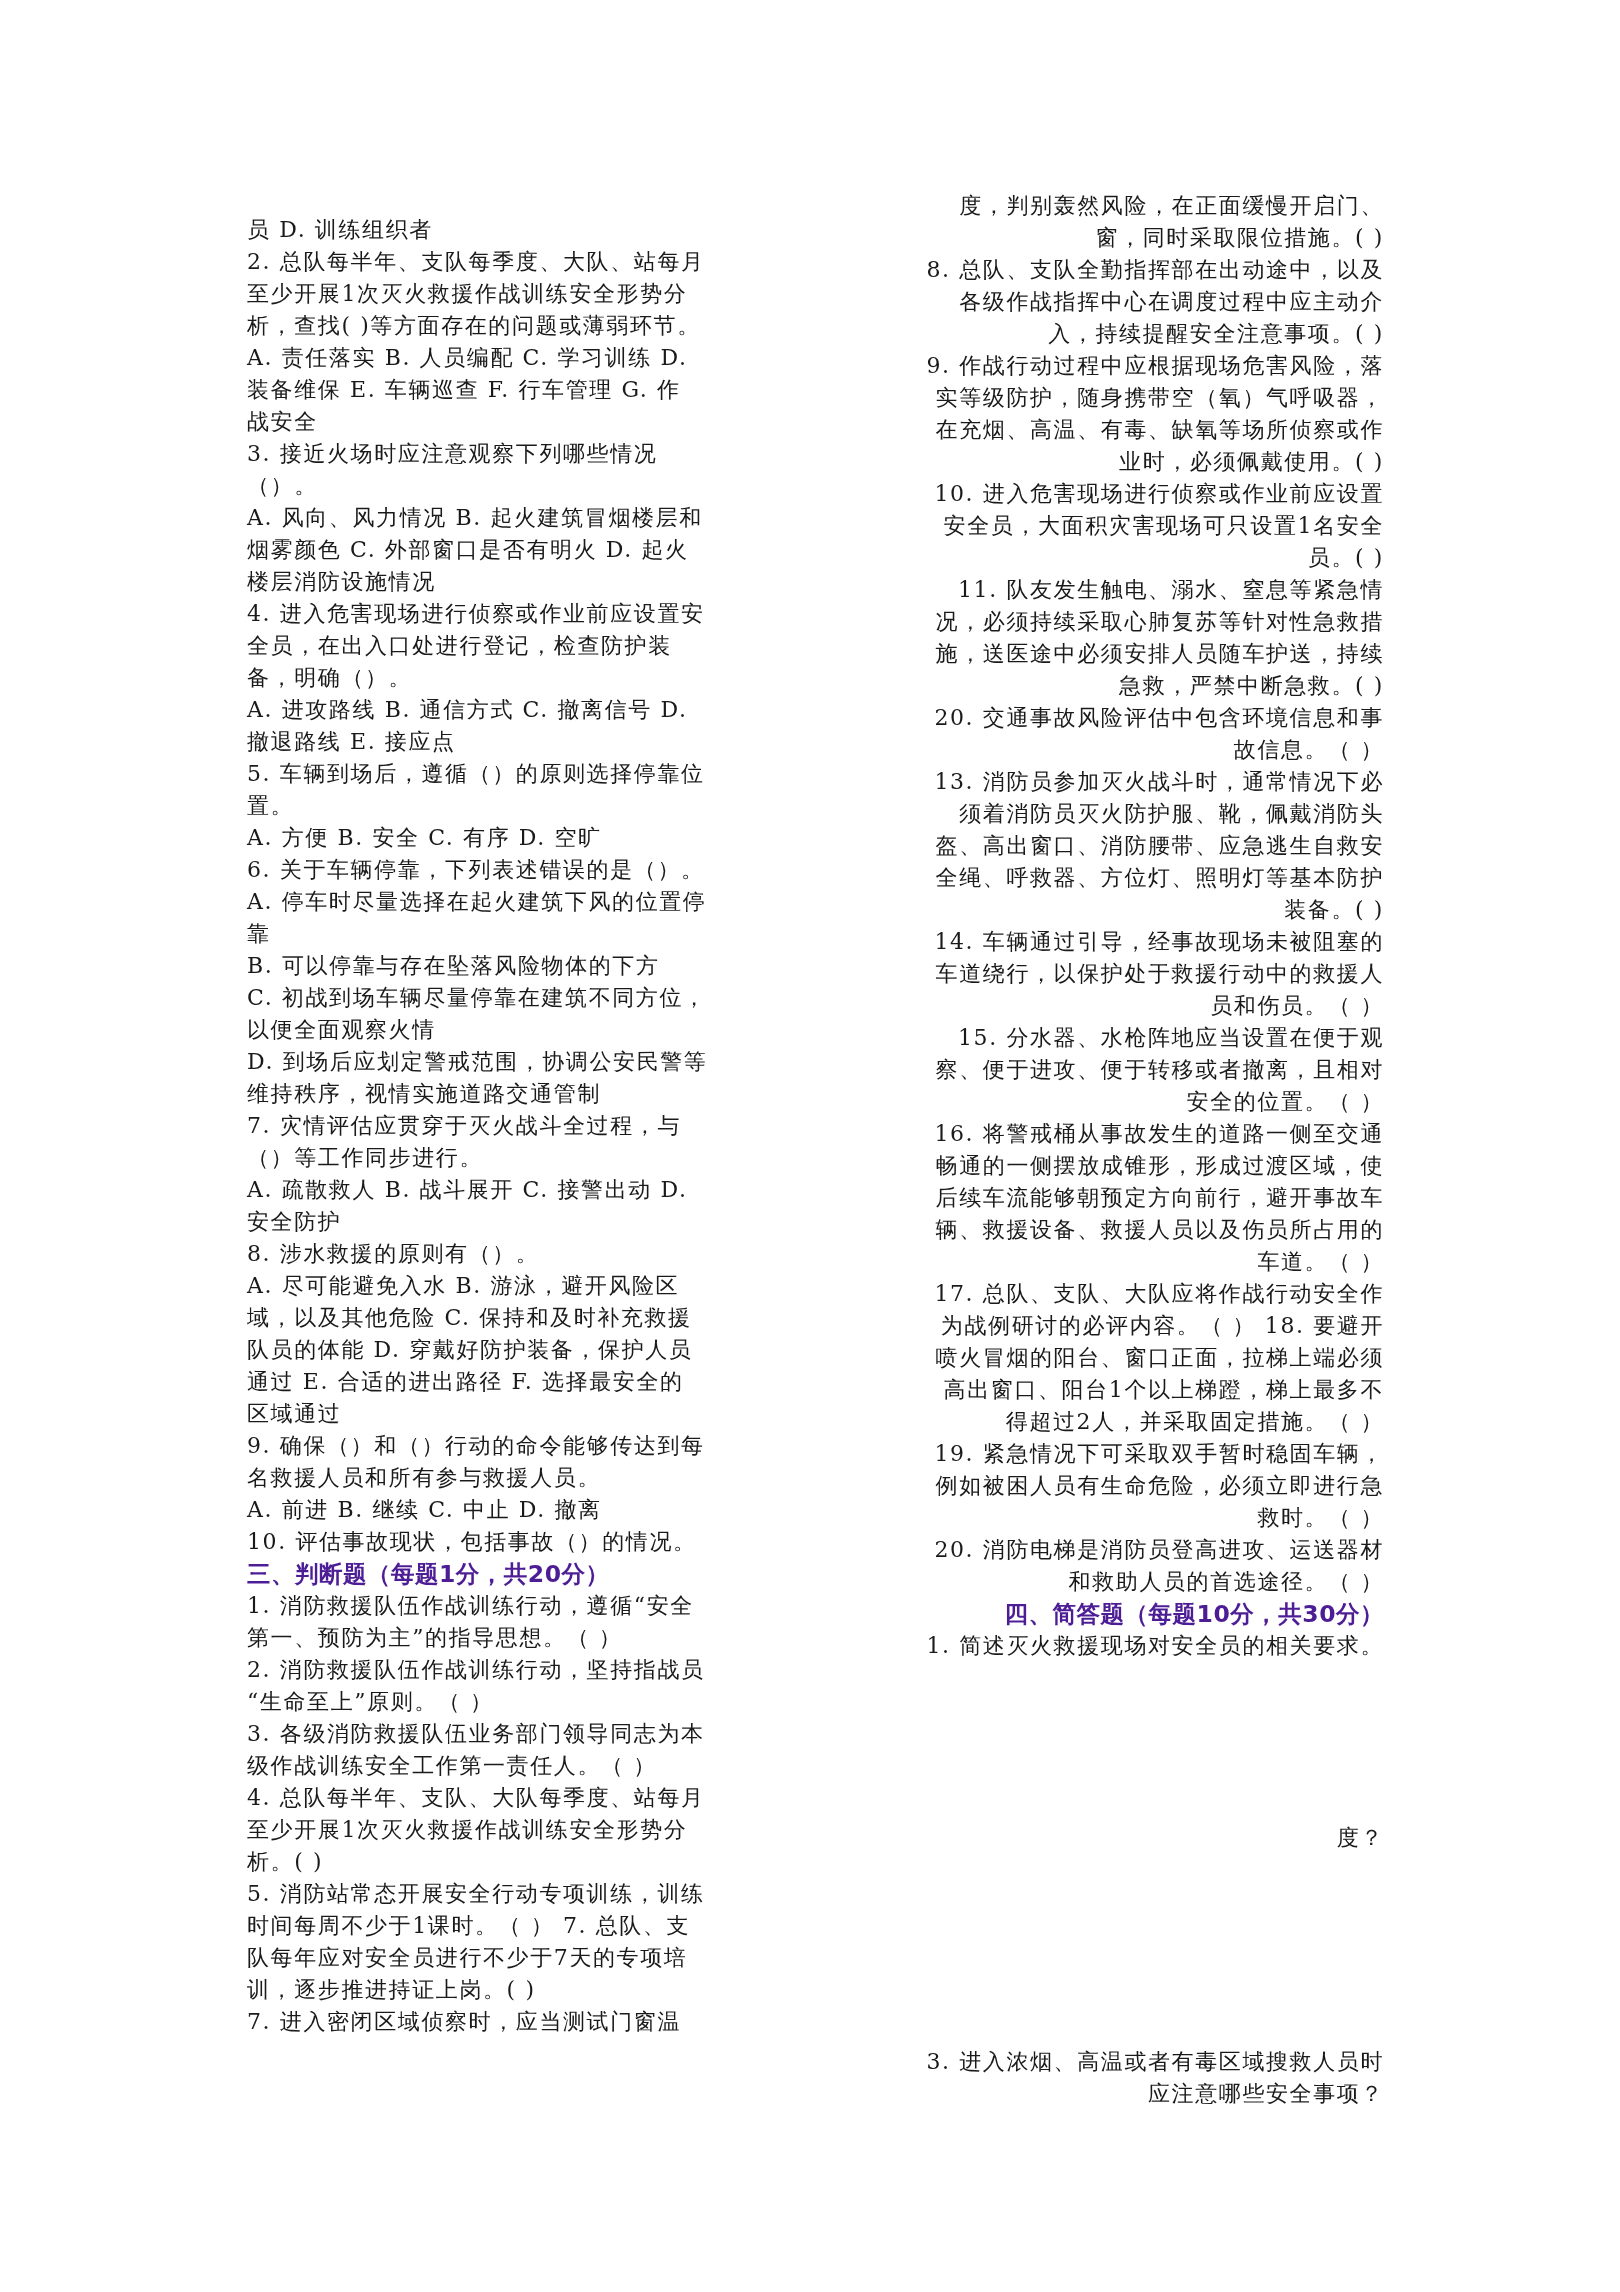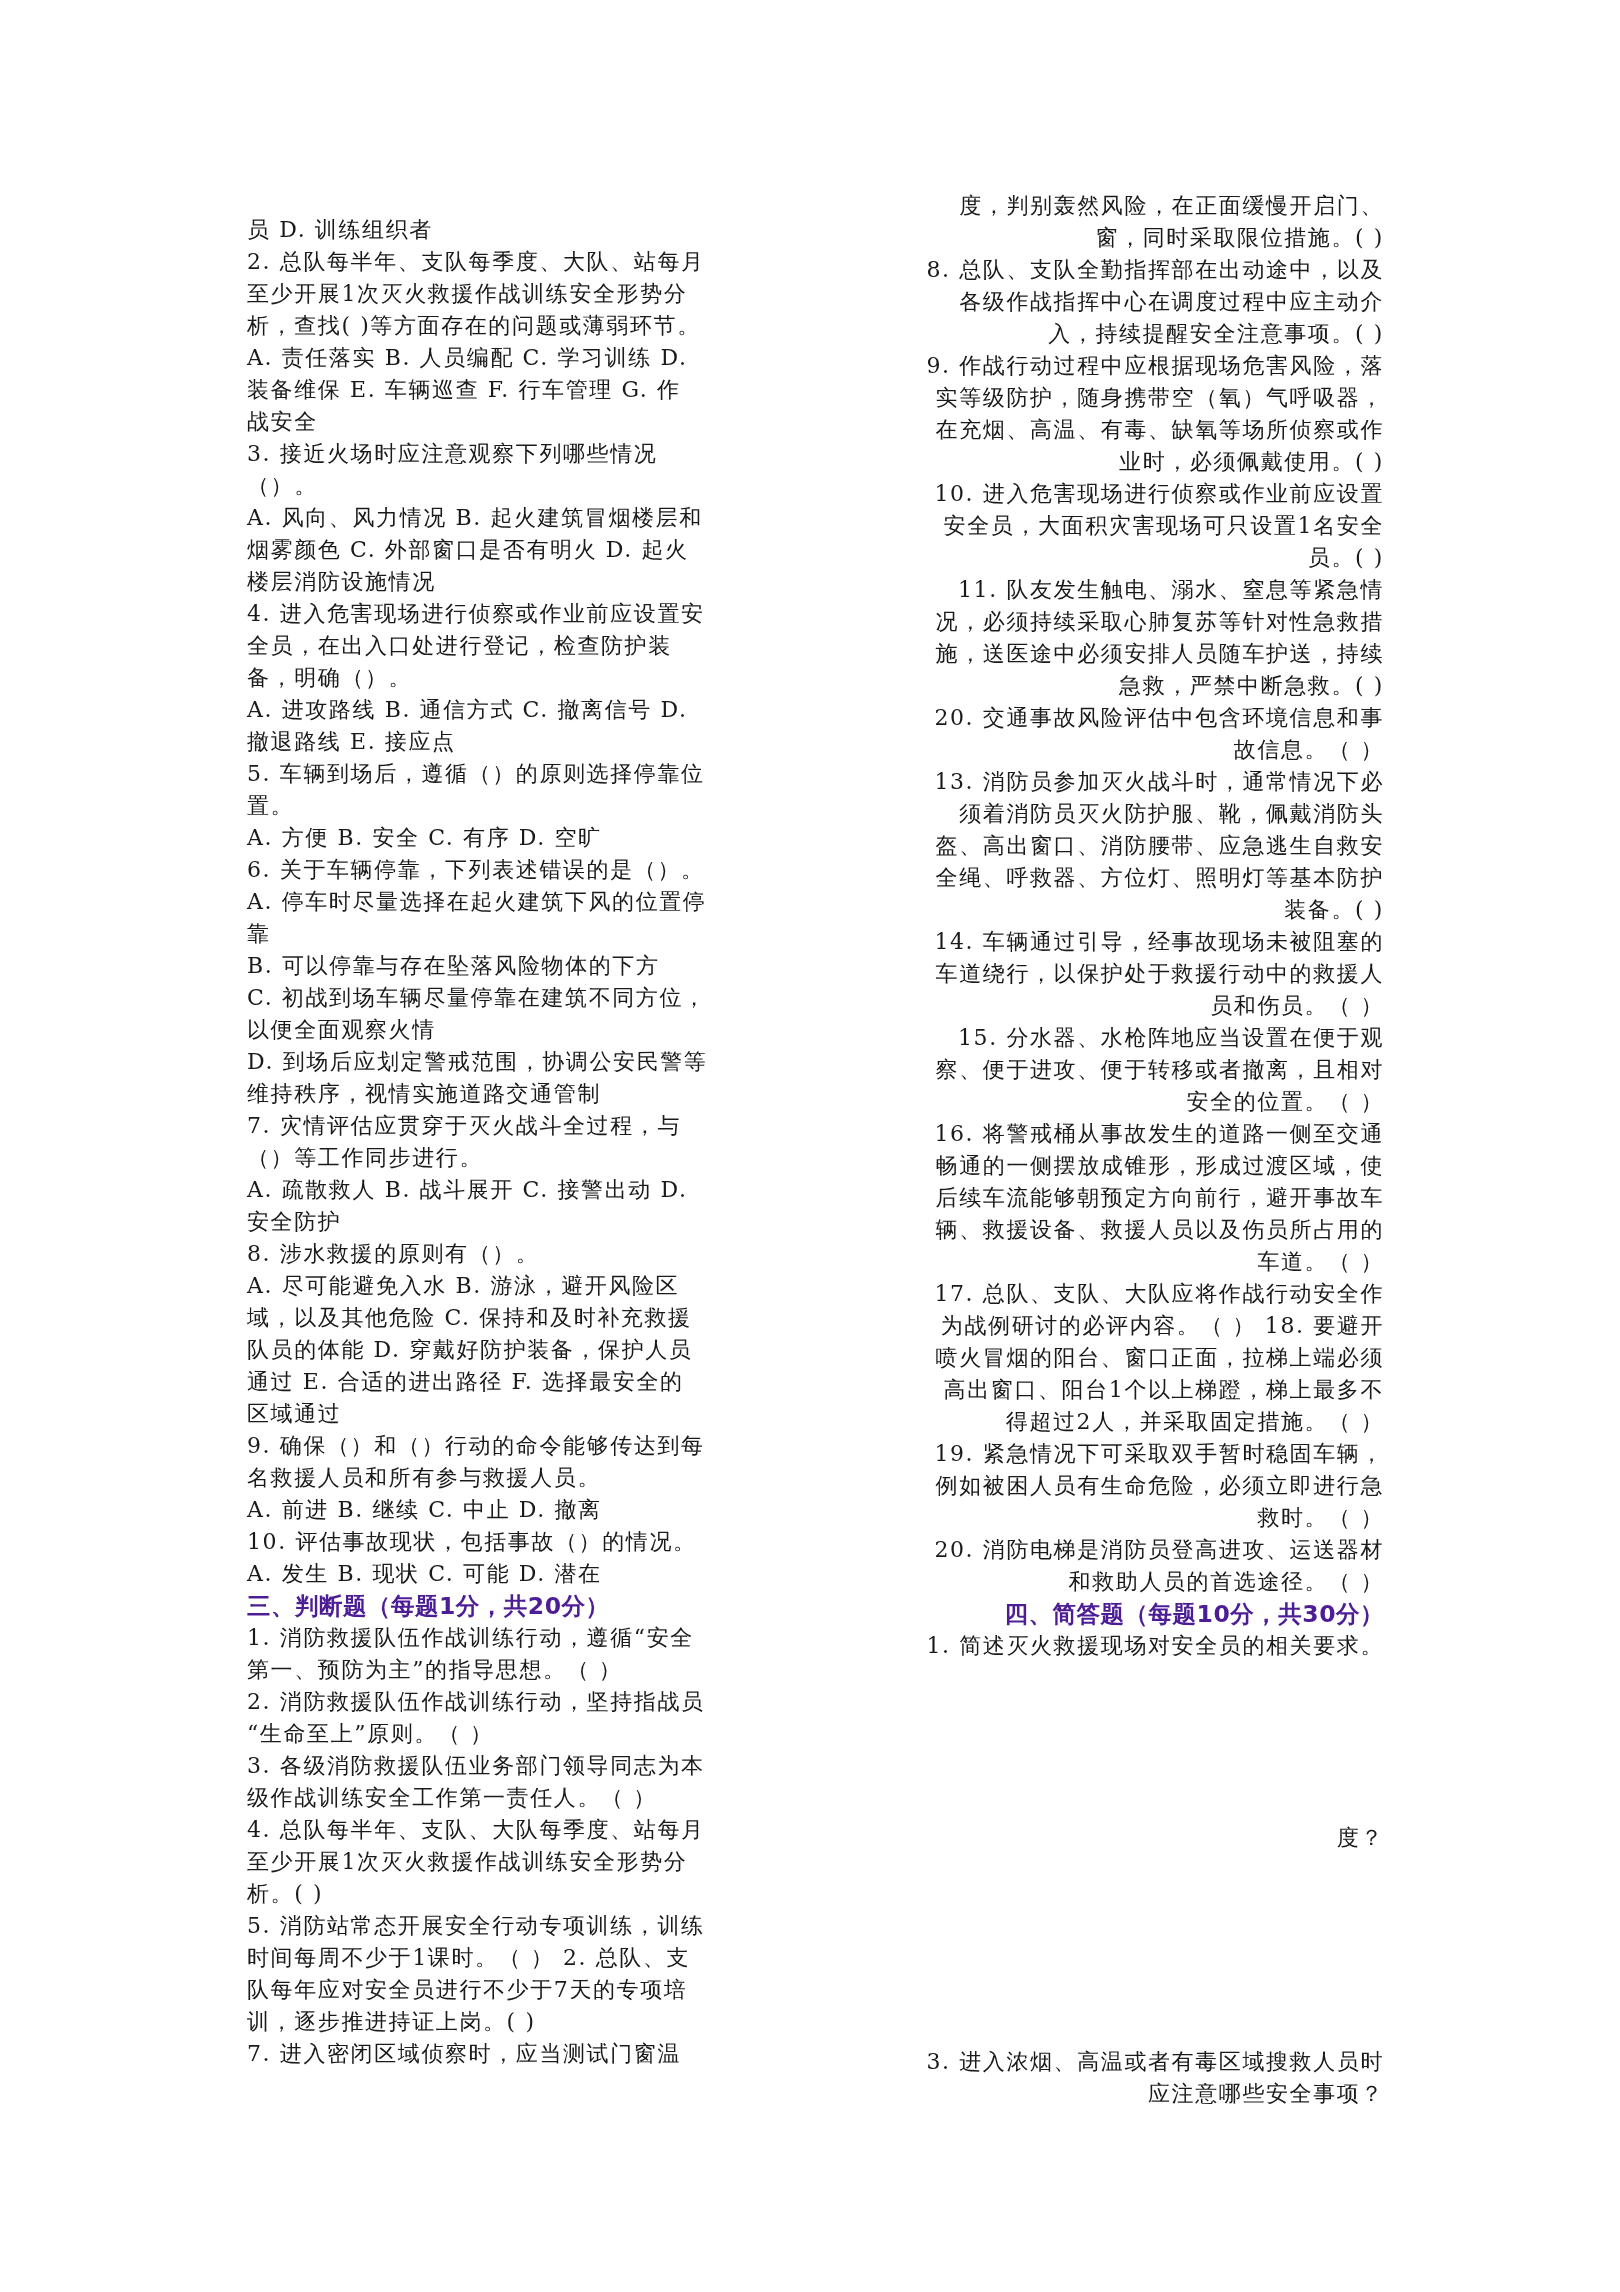--- a/index.html
+++ b/index.html
@@ -70,35 +70,34 @@
     <div class="line">8. 涉水救援的原则有（）。</div>
     <div class="line">A. 尽可能避免入水 B. 游泳，避开风险区</div>
     <div class="line">域，以及其他危险 C. 保持和及时补充救援</div>
     <div class="line">队员的体能 D. 穿戴好防护装备，保护人员</div>
     <div class="line">通过 E. 合适的进出路径 F. 选择最安全的</div>
     <div class="line">区域通过</div>
     <div class="line">9. 确保（）和（）行动的命令能够传达到每</div>
     <div class="line">名救援人员和所有参与救援人员。</div>
     <div class="line">A. 前进 B. 继续 C. 中止 D. 撤离</div>
     <div class="line">10. 评估事故现状，包括事故（）的情况。</div>
-    <div class="line">A. 发生 B. 现状 C. 可能 D. 潜在</div>
 
     <div class="heading">三、判断题（每题1分，共20分）</div>
 
     <div class="line">1. 消防救援队伍作战训练行动，遵循“安全</div>
     <div class="line">第一、预防为主”的指导思想。（ ）</div>
     <div class="line">2. 消防救援队伍作战训练行动，坚持指战员</div>
     <div class="line">“生命至上”原则。（ ）</div>
     <div class="line">3. 各级消防救援队伍业务部门领导同志为本</div>
     <div class="line">级作战训练安全工作第一责任人。（ ）</div>
     <div class="line">4. 总队每半年、支队、大队每季度、站每月</div>
     <div class="line">至少开展1次灭火救援作战训练安全形势分</div>
     <div class="line">析。( )</div>
     <div class="line">5. 消防站常态开展安全行动专项训练，训练</div>
-    <div class="line">时间每周不少于1课时。（ ） 2. 总队、支</div>
+    <div class="line">时间每周不少于1课时。（ ） 7. 总队、支</div>
     <div class="line">队每年应对安全员进行不少于7天的专项培</div>
     <div class="line">训，逐步推进持证上岗。( )</div>
     <div class="line">7. 进入密闭区域侦察时，应当测试门窗温</div>
   </div>
 
   <div class="col col-right">
     <div class="line">度，判别轰然风险，在正面缓慢开启门、</div>
     <div class="line">窗，同时采取限位措施。( )</div>
     <div class="line">8. 总队、支队全勤指挥部在出动途中，以及</div>
     <div class="line">各级作战指挥中心在调度过程中应主动介</div>

